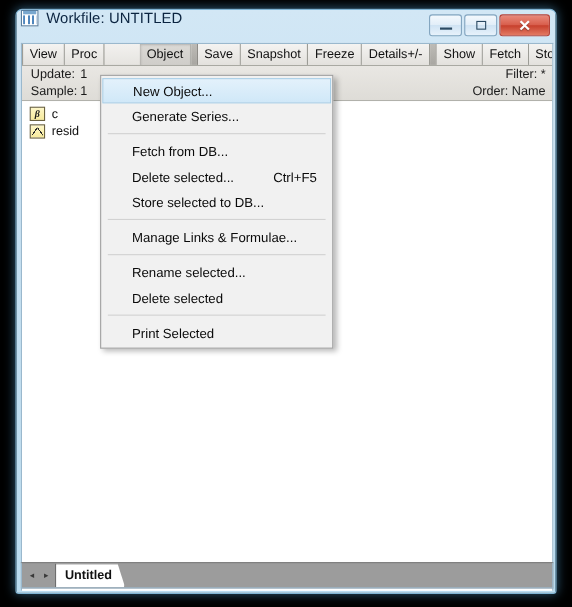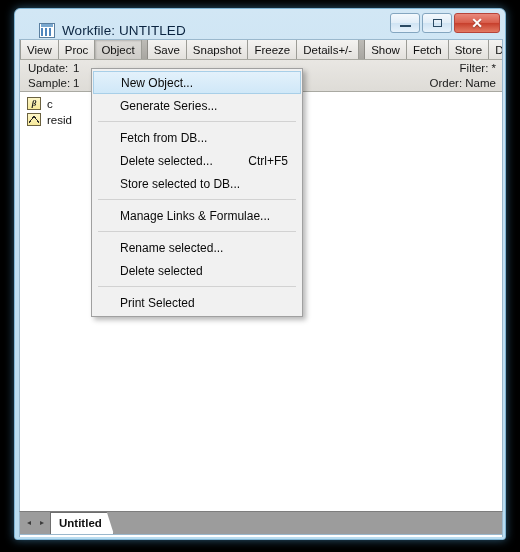--- a/index.html
+++ b/index.html
@@ -21,22 +21,22 @@
     border-radius: 6px 6px 3px 3px;
     box-shadow: 0 0 10px rgba(80,160,210,.55);
     padding: 0;
   }
 
   
   #title-bar {
     position: relative;
     height: 29px;
     display: flex;
-    align-items: flex-end;
-    padding-left: 24px;
+    align-items: flex-start;
+    padding-left: 4px;
     border-radius: 5px 5px 0 0;
   }
   #workfile-icon {
     width: 16px; height: 15px;
     background: #ffffff;
     border: 1px solid #5a7fa0;
     position: relative;
     flex: 0 0 auto;
     margin-right: 7px;
   }
@@ -122,20 +122,21 @@
     display: flex; align-items: center;
     border-right: 1px solid #9c9c96;
     background: linear-gradient(to bottom,#f4f3f1 0%, #e3e1dd 100%);
     white-space: nowrap;
     cursor: default;
   }
   .tb-btn:first-child { border-left: 1px solid #9c9c96; }
   .tb-btn.pressed {
     background: linear-gradient(to bottom,#dcdad6 0%, #cfcdc9 100%);
     box-shadow: inset 1px 1px 2px rgba(0,0,0,.18);
+    margin-left: 32px;
   }
   .tb-sep {
     width: 6px;
     background: linear-gradient(to bottom,#bdbbb6 0%, #a8a6a1 100%);
     border-right: 1px solid #8e8c87;
     flex: 0 0 auto;
   }
 
   
   #info-bar {

